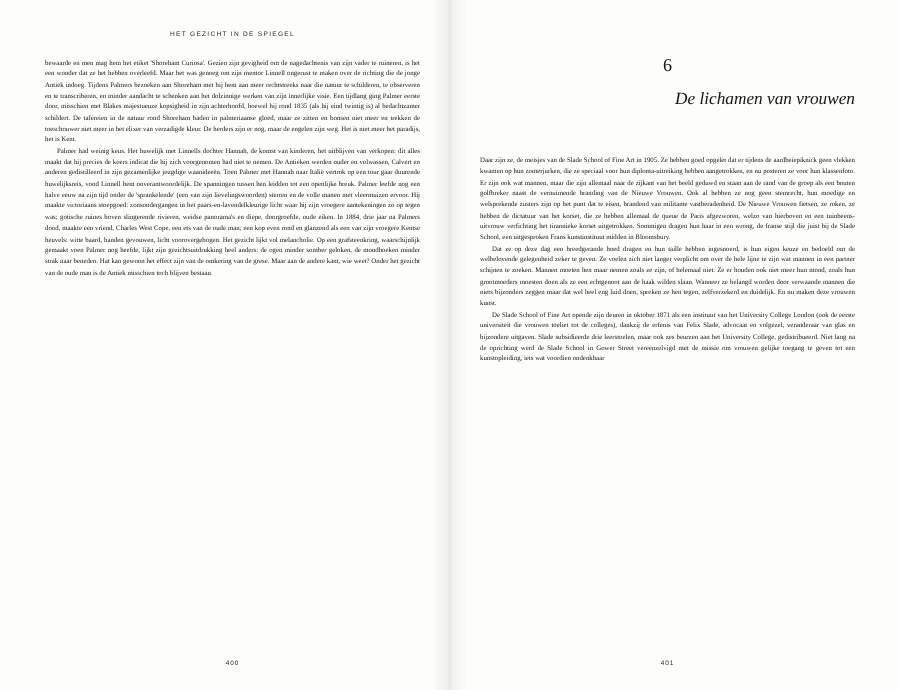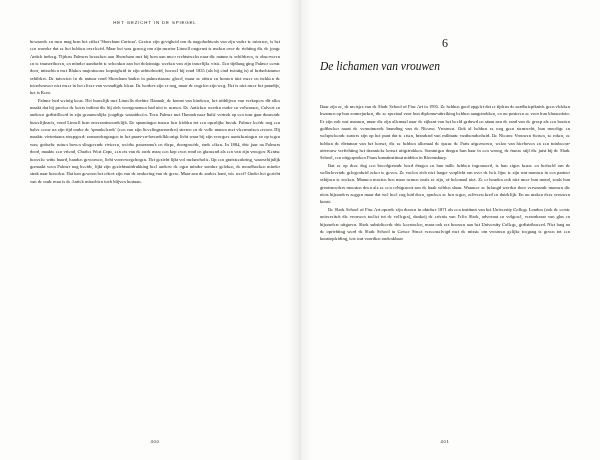--- a/index.html
+++ b/index.html
@@ -98,21 +98,21 @@
   
   .chap-num {
     text-align: center;
     font-size: 12px;
     line-height: 14px;
     margin: 16px 0 10px 0;
     color: #15140f;
     font-family: "Liberation Serif", serif;
   }
   .chap-title {
-    text-align: left;
+    text-align: right;
     font-style: italic;
     font-size: 11.5px;
     line-height: 13px;
     margin: 0 0 30px 0;
     color: #15140f;
   }
   .opener-body {
     font-size: 4.55px;
     line-height: 7.35px;
     text-align: justify;

